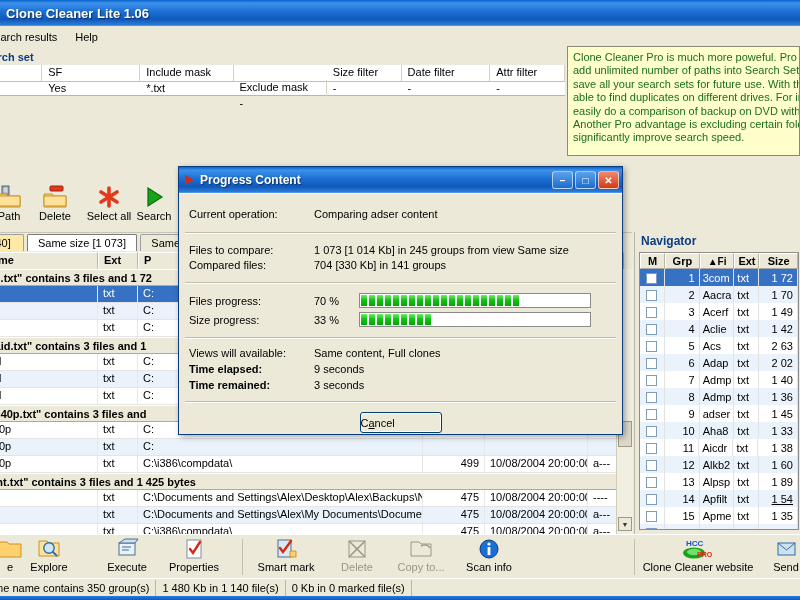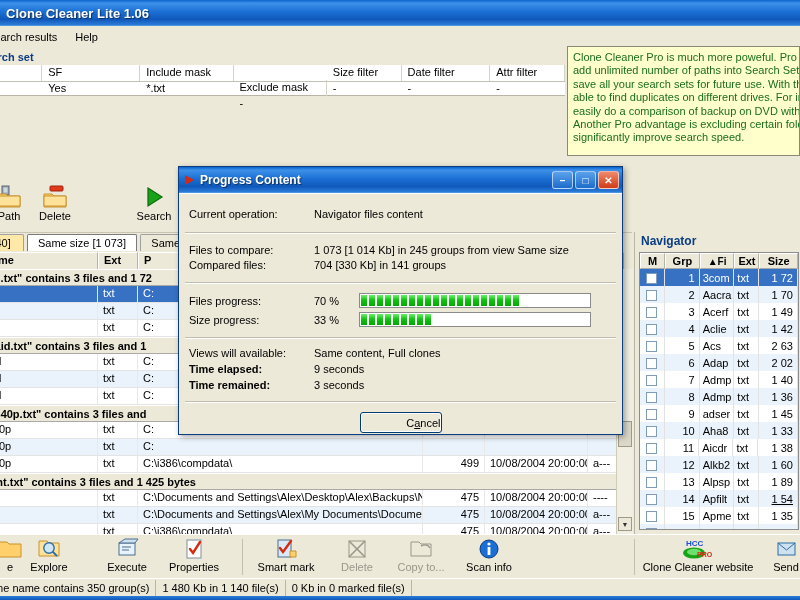--- a/index.html
+++ b/index.html
@@ -179,21 +179,21 @@
   .dlg-lbl{width:135px;padding-left:10px;box-sizing:border-box;}
   .dlg-val{flex:1;}
   .hr{height:1px;background:#c0bcae;margin:0 6px;}
   .hr2{height:1px;background:#fff;margin:0 6px;}
   .pbar{width:232px;height:15px;background:#fff;border:1px solid #8a8a8a;box-sizing:border-box;
         position:relative;overflow:hidden;}
   .pbar .fillwrap{position:absolute;left:1px;top:1px;height:11px;overflow:hidden;}
   .pblk{display:inline-block;width:6px;height:11px;margin-right:2px;
         background:linear-gradient(to bottom,#6df06d,#15c215 45%,#00a800);vertical-align:top;}
   .dlgbtn{width:82px;height:21px;background:#ece9d8;border:1px solid #003c74;border-radius:3px;
-          box-sizing:border-box;display:flex;align-items:center;justify-content:flex-end;
+          box-sizing:border-box;display:flex;align-items:center;justify-content:flex-start;
           font-size:11px;color:#000;box-shadow:inset 0 0 0 1px #fff;}
   .dlgbtn u{text-decoration:underline;}
   .tri{width:0;height:0;border-left:9px solid #d42a12;border-top:5px solid transparent;
        border-bottom:5px solid transparent;}
 </style>
 </head>
 <body>
 
 <div class="app">
 
@@ -256,20 +256,32 @@
     <div class="tbtn" style="left:32px">
       <span class="ico">
         <svg width="26" height="24" viewBox="0 0 26 24">
           <rect x="8" y="1" width="13" height="5" rx="1" fill="#e03a1a" stroke="#a32310"></rect>
           <path d="M2 9h8l2 2h12v11H2z" fill="#ffd06b" stroke="#c8922c"></path>
           <path d="M2 11h22v10H2z" fill="#ffe29a" stroke="#c8922c"></path>
         </svg>
       </span>
       <span class="lbl">Delete</span>
     </div>
+    <div class="tbtn" style="left:78px;width:62px">
+      <span class="ico">
+        <svg width="26" height="24" viewBox="0 0 26 24">
+          <g stroke="#e03a1a" stroke-width="3.6" stroke-linecap="round">
+            <line x1="13" y1="3" x2="13" y2="21"></line>
+            <line x1="5" y1="7" x2="21" y2="17"></line>
+            <line x1="21" y1="7" x2="5" y2="17"></line>
+          </g>
+        </svg>
+      </span>
+      <span class="lbl">Select all</span>
+    </div>
     <div class="tbtn" style="left:126px;width:56px">
       <span class="ico">
         <svg width="26" height="24" viewBox="0 0 26 24">
           <path d="M7 3 L21 12 L7 21 Z" fill="#17a317" stroke="#0c6b0c" stroke-width="1.2"></path>
         </svg>
       </span>
       <span class="lbl">Search</span>
     </div>
   </div>
 
@@ -683,21 +695,21 @@
       <span class="tri"></span>
       <span class="tl">Progress Content</span>
       <span class="wbtn">–</span>
       <span class="wbtn">□</span>
       <span class="wbtn close">✕</span>
     </div>
     <div class="dlg-body">
       <div style="height:14px"></div>
       <div class="dlg-row">
         <div class="dlg-lbl">Current operation:</div>
-        <div class="dlg-val">Navigator files content</div>
+        <div class="dlg-val">Comparing adser content</div>
       </div>
       <div style="height:12px"></div>
       <div class="hr"></div>
       <div class="hr2"></div>
       <div style="height:10px"></div>
       <div class="dlg-row" style="margin-bottom:3px">
         <div class="dlg-lbl">Files to compare:</div>
         <div class="dlg-val">1 073 [1 014 Kb] in 245 groups from view Same size</div>
       </div>
       <div class="dlg-row">

